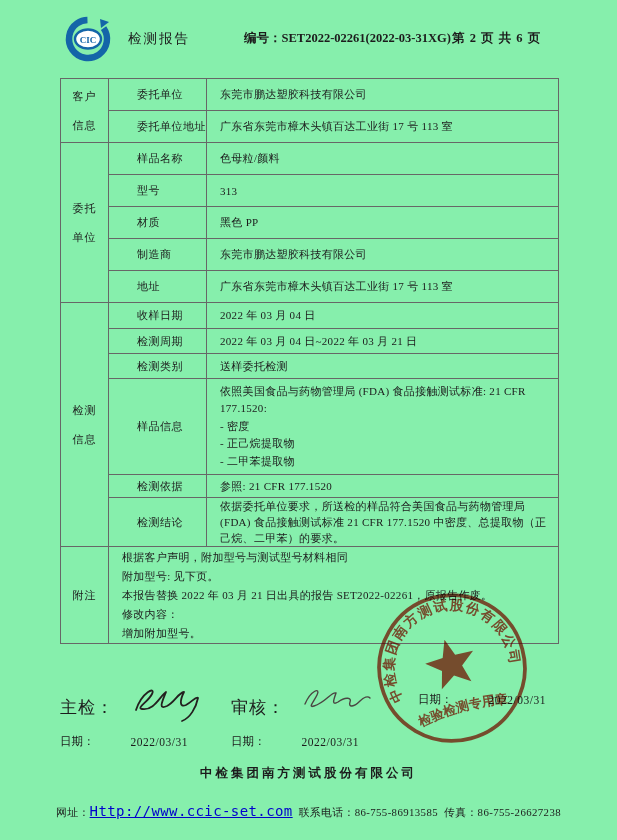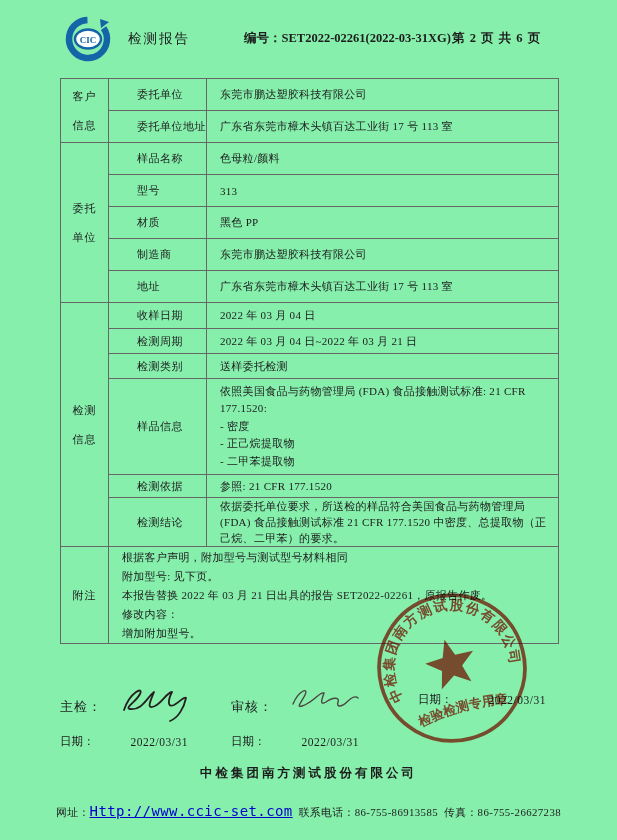--- a/index.html
+++ b/index.html
@@ -28,21 +28,21 @@
   td.section .vlab { display:inline-block; width:24px; line-height:29px; letter-spacing:1px; }
   td.lab { padding-left:28px; letter-spacing:.5px; }
   td.val { padding-left:13px; padding-right:8px; letter-spacing:.3px; }
   td.val .ln { display:block; line-height:17.5px; }
   td.val.para { line-height:16px; }
   td.notes-val .ln { display:block; line-height:19px; }
   
   .sigblock { position:absolute; left:60px; top:686px; width:500px; display:grid; grid-template-columns:171px 187px 142px; }
   .sig-col { position:relative; }
   .sig-line { display:flex; align-items:center; height:42px; }
-  .sig-line .slab { font-size:13px; letter-spacing:1px; white-space:nowrap; }
+  .sig-line .slab { font-size:17px; letter-spacing:1px; white-space:nowrap; }
   .sig-line svg { margin-top:-10px; margin-left:6px; }
   .date-line { display:flex; align-items:center; margin-top:6px; font-size:11.5px; }
   .date-line .dval { margin-left:36px; letter-spacing:.5px; }
   .ink { stroke:#23201f; fill:none; stroke-width:1.8; stroke-linecap:round; stroke-linejoin:round; }
   .ink.light { stroke:#4a4642; stroke-width:1.4; }
   
   .stamp { position:absolute; left:374px; top:590px; width:156px; height:156px;
            mix-blend-mode:multiply; opacity:.93; pointer-events:none; z-index:6; }
   
   .ft-company { position:absolute; top:765px; left:0; width:100%; text-align:center;

